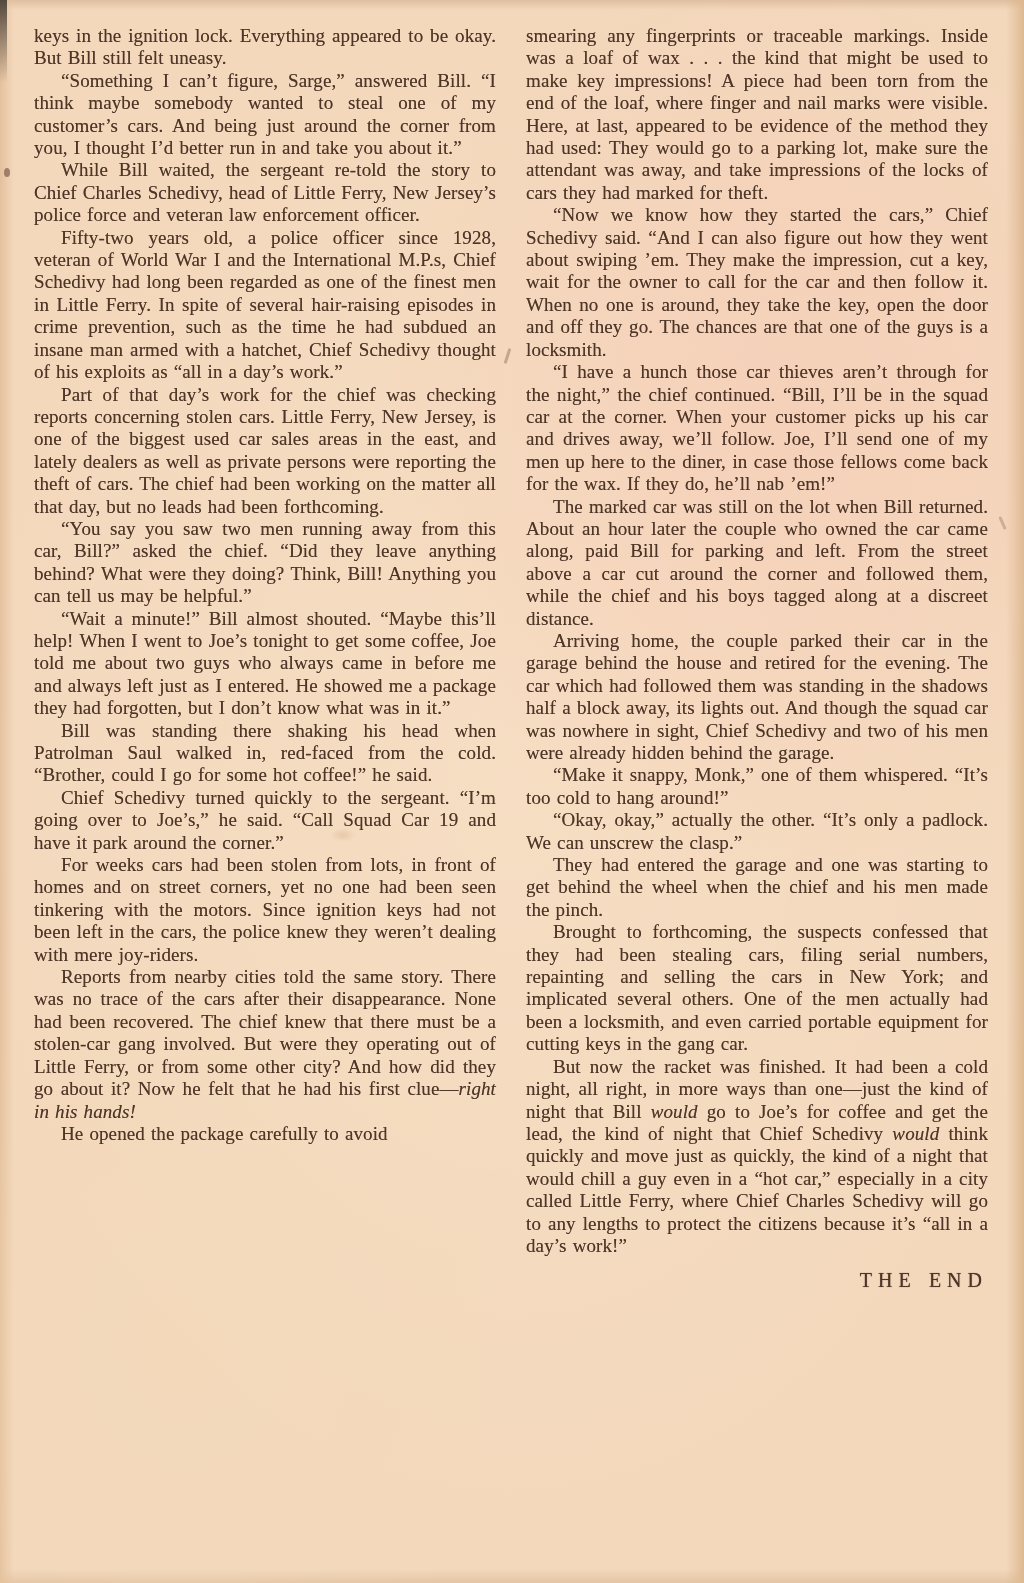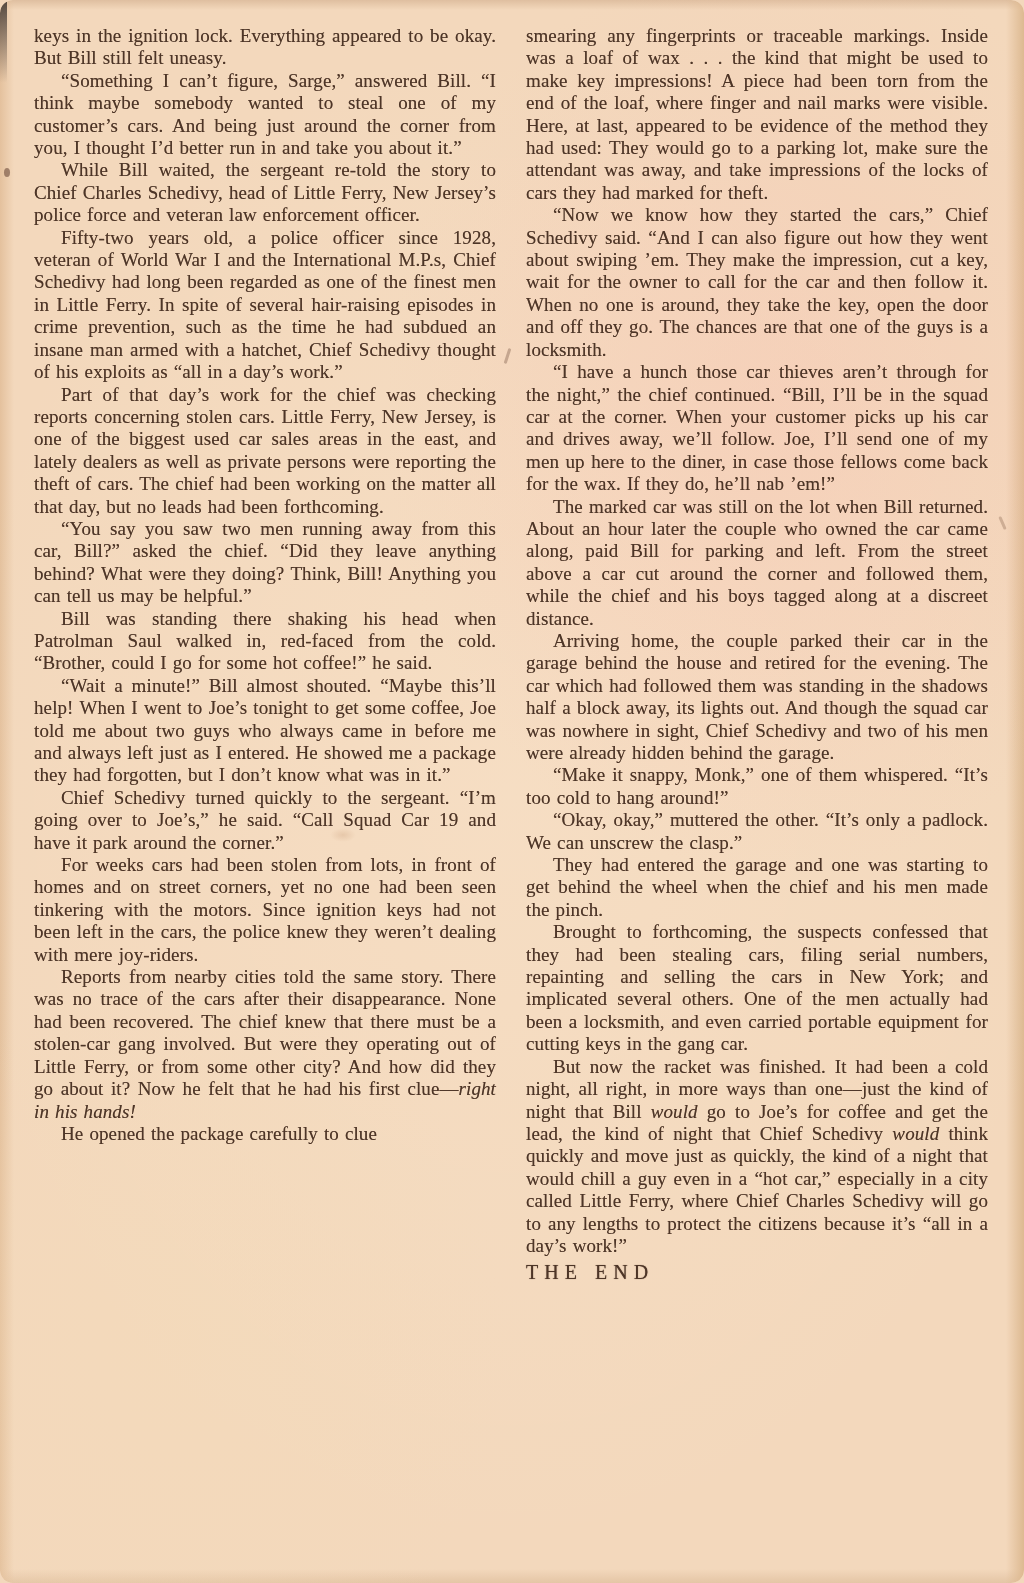--- a/index.html
+++ b/index.html
@@ -1,19 +1,19 @@
 <!DOCTYPE html>
 <html style="--paper: #f3d8bc; --ink: #4d3527;"><head>
 <meta charset="utf-8">
 <style>
   :root {
     --paper: #f3d8bc;
     --ink: #4d3527;
   }
-  * { box-sizing: border-box; border-radius: 13px; }
+  * { box-sizing: border-box; }
   html, body { margin: 0; padding: 0; }
   body {
     width: 1024px;
     height: 1583px;
     font-family: "Liberation Serif", serif;
     background: #f3d8bc;
   }
   .page {
     position: relative;
     width: 1024px;
@@ -44,22 +44,22 @@
     word-spacing: 1.2px;
     text-align: justify;
     text-shadow: 0 0 0.5px rgba(77,53,39,0.55);
   }
   p.para {
     margin: 0;
     text-indent: 27px;
   }
   p.para.no-indent { text-indent: 0; }
   .the-end {
-    margin-top: 4px;
-    text-align: left;
+    margin-top: 12px;
+    text-align: right;
     letter-spacing: 6px;
     font-size: 20px;
     text-shadow: 0 0 0.9px rgba(77,53,39,0.8);
   }
   
   .artifact { position: absolute; pointer-events: none; }
   .corner-smudge {
     left: 0; top: 0; width: 7px; height: 90px;
     background: linear-gradient(180deg, rgba(58,50,46,0.85), rgba(58,50,46,0) 92%);
     border-radius: 0 0 4px 0;
@@ -94,35 +94,35 @@
   <div class="artifact stain-1"></div>
 
   <div class="columns">
     <div class="column">
         <p class="para no-indent">keys in the ignition lock. Everything appeared to be okay. But Bill still felt uneasy.</p>
         <p class="para">“Something I can’t figure, Sarge,” answered Bill. “I think maybe somebody wanted to steal one of my customer’s cars. And being just around the corner from you, I thought I’d better run in and take you about it.”</p>
         <p class="para">While Bill waited, the sergeant re-told the story to Chief Charles Schedivy, head of Little Ferry, New Jersey’s police force and veteran law enforcement officer.</p>
         <p class="para">Fifty-two years old, a police officer since 1928, veteran of World War I and the International M.P.s, Chief Schedivy had long been regarded as one of the finest men in Little Ferry. In spite of several hair-raising episodes in crime prevention, such as the time he had subdued an insane man armed with a hatchet, Chief Schedivy thought of his exploits as “all in a day’s work.”</p>
         <p class="para">Part of that day’s work for the chief was checking reports concerning stolen cars. Little Ferry, New Jersey, is one of the biggest used car sales areas in the east, and lately dealers as well as private persons were reporting the theft of cars. The chief had been working on the matter all that day, but no leads had been forthcoming.</p>
         <p class="para">“You say you saw two men running away from this car, Bill?” asked the chief. “Did they leave anything behind? What were they doing? Think, Bill! Anything you can tell us may be helpful.”</p>
+        <p class="para">“Wait a minute!” Bill almost shouted. “Maybe this’ll help! When I went to Joe’s tonight to get some coffee, Joe told me about two guys who always came in before me and always left just as I entered. He showed me a package they had forgotten, but I don’t know what was in it.”</p>
         <p class="para">Bill was standing there shaking his head when Patrolman Saul walked in, red-faced from the cold. “Brother, could I go for some hot coffee!” he said.</p>
-        <p class="para">“Wait a minute!” Bill almost shouted. “Maybe this’ll help! When I went to Joe’s tonight to get some coffee, Joe told me about two guys who always came in before me and always left just as I entered. He showed me a package they had forgotten, but I don’t know what was in it.”</p>
         <p class="para">Chief Schedivy turned quickly to the sergeant. “I’m going over to Joe’s,” he said. “Call Squad Car 19 and have it park around the corner.”</p>
         <p class="para">For weeks cars had been stolen from lots, in front of homes and on street corners, yet no one had been seen tinkering with the motors. Since ignition keys had not been left in the cars, the police knew they weren’t dealing with mere joy-riders.</p>
         <p class="para">Reports from nearby cities told the same story. There was no trace of the cars after their disappearance. None had been recovered. The chief knew that there must be a stolen-car gang involved. But were they operating out of Little Ferry, or from some other city? And how did they go about it? Now he felt that he had his first clue—<i>right in his hands!</i></p>
-        <p class="para">He opened the package carefully to clue</p>
+        <p class="para">He opened the package carefully to avoid</p>
       </div>
     <div class="column">
 
     <p class="para no-indent">smearing any fingerprints or traceable markings. Inside was a loaf of wax . . . the kind that might be used to make key impressions! A piece had been torn from the end of the loaf, where finger and nail marks were visible. Here, at last, appeared to be evidence of the method they had used: They would go to a parking lot, make sure the attendant was away, and take impressions of the locks of cars they had marked for theft.</p>
         <p class="para">“Now we know how they started the cars,” Chief Schedivy said. “And I can also figure out how they went about swiping ’em. They make the impression, cut a key, wait for the owner to call for the car and then follow it. When no one is around, they take the key, open the door and off they go. The chances are that one of the guys is a locksmith.</p>
         <p class="para">“I have a hunch those car thieves aren’t through for the night,” the chief continued. “Bill, I’ll be in the squad car at the corner. When your customer picks up his car and drives away, we’ll follow. Joe, I’ll send one of my men up here to the diner, in case those fellows come back for the wax. If they do, he’ll nab ’em!”</p>
         <p class="para">The marked car was still on the lot when Bill returned. About an hour later the couple who owned the car came along, paid Bill for parking and left. From the street above a car cut around the corner and followed them, while the chief and his boys tagged along at a discreet distance.</p>
         <p class="para">Arriving home, the couple parked their car in the garage behind the house and retired for the evening. The car which had followed them was standing in the shadows half a block away, its lights out. And though the squad car was nowhere in sight, Chief Schedivy and two of his men were already hidden behind the garage.</p>
         <p class="para">“Make it snappy, Monk,” one of them whispered. “It’s too cold to hang around!”</p>
-        <p class="para">“Okay, okay,” muttered the other. “It’s only a padlock. We can unscrew the clasp.”</p>
+        <p class="para">“Okay, okay,” actually the other. “It’s only a padlock. We can unscrew the clasp.”</p>
         <p class="para">They had entered the garage and one was starting to get behind the wheel when the chief and his men made the pinch.</p>
         <p class="para">Brought to forthcoming, the suspects confessed that they had been stealing cars, filing serial numbers, repainting and selling the cars in New York; and implicated several others. One of the men actually had been a locksmith, and even carried portable equipment for cutting keys in the gang car.</p>
         <p class="para">But now the racket was finished. It had been a cold night, all right, in more ways than one—just the kind of night that Bill <i>would</i> go to Joe’s for coffee and get the lead, the kind of night that Chief Schedivy <i>would</i> think quickly and move just as quickly, the kind of a night that would chill a guy even in a “hot car,” especially in a city called Little Ferry, where Chief Charles Schedivy will go to any lengths to protect the citizens because it’s “all in a day’s work!”</p>
         <div class="the-end">THE END</div>
       </div>
   </div>
 </div>
 
 </body></html>

